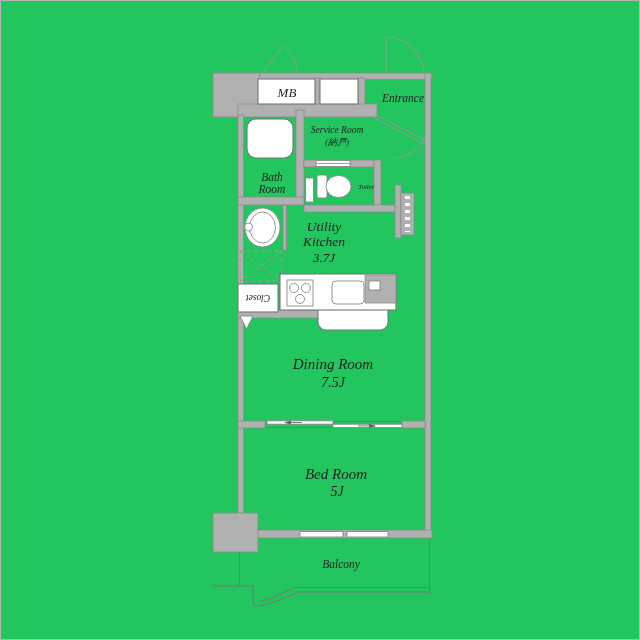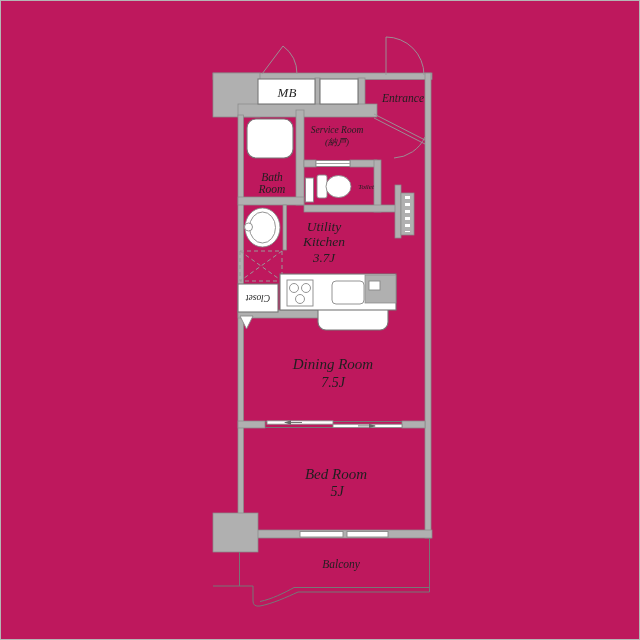--- a/index.html
+++ b/index.html
@@ -1,19 +1,19 @@
 <!DOCTYPE html>
 <html style="--wall: #b0b0b0; --wall_edge: #8a8a8a; --line: #777777; --text: #1f1f1f;"><head>
 <meta charset="utf-8">
 <style>
   html,body { margin:0; padding:0; background:#fff; }
   .canvas {
     width:638px; height:638px;
     border:1px solid #b5b5b5;
-    background:#be185d;
+    background:#22c55e;
     position:relative;
     font-family:"Liberation Serif", serif;
   }
   svg { display:block; }
   .wall   { fill:var(--wall,#b0b0b0); stroke:var(--wall_edge,#8a8a8a); stroke-width:0.75; }
   .fixture{ fill:#fff; stroke:#777; stroke-width:1.1; }
   .thinfix{ fill:#fff; stroke:#888; stroke-width:0.9; }
   .line   { fill:none; stroke:#777; stroke-width:1; }
   .arc    { fill:none; stroke:#999; stroke-width:0.9; }
   .dash   { fill:none; stroke:#9a9a9a; stroke-width:1; stroke-dasharray:4 3; }

